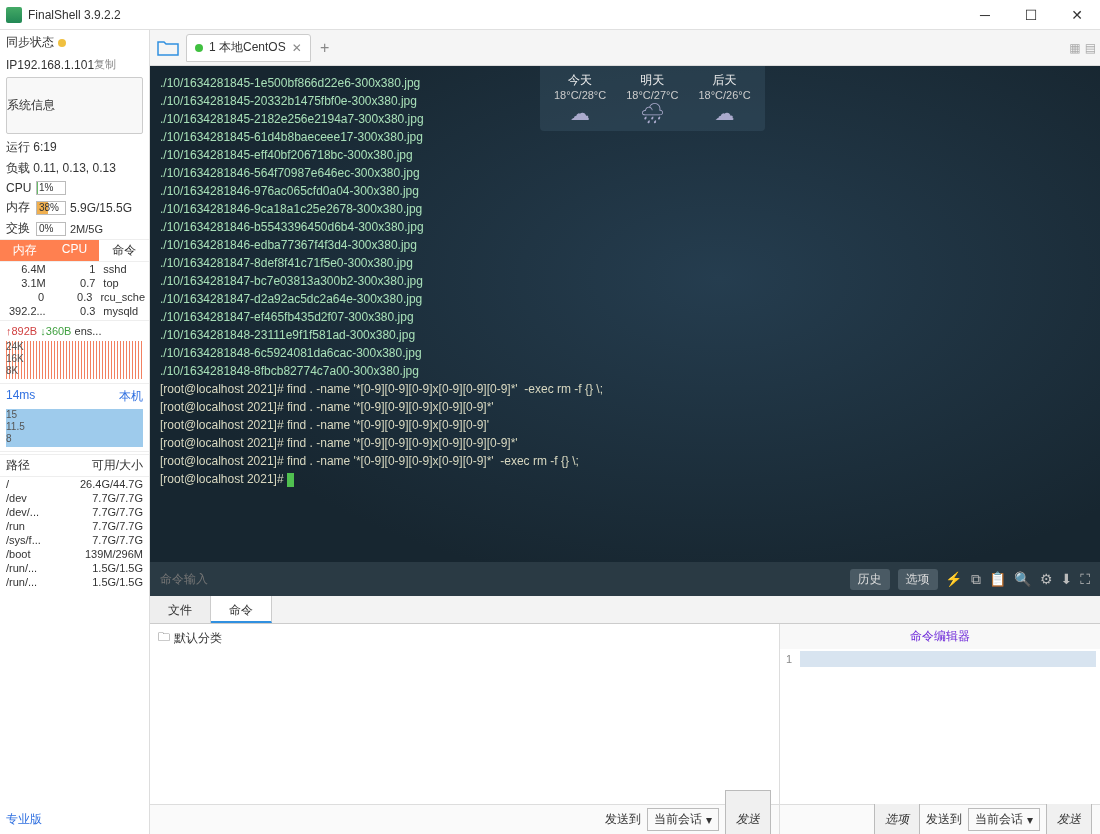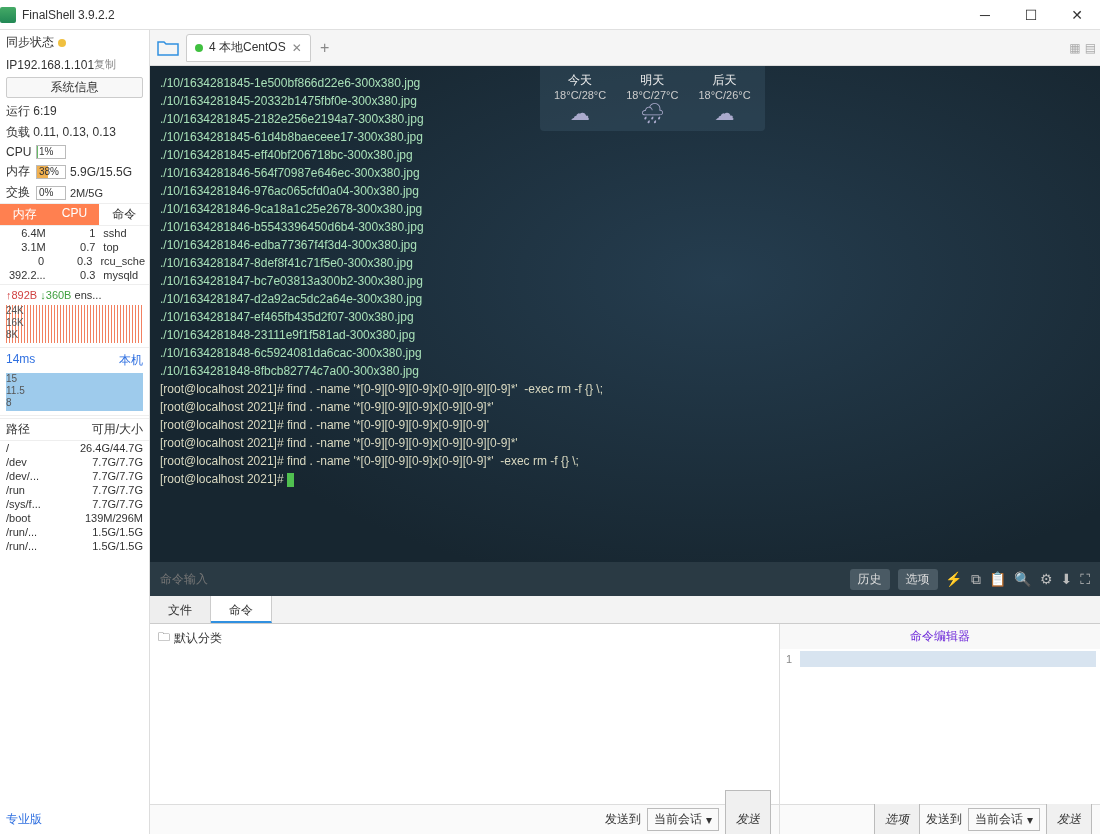--- a/index.html
+++ b/index.html
@@ -1,29 +1,29 @@
 <!DOCTYPE html>
 <html><head>
 <meta charset="utf-8">
 <style>
 * { box-sizing: border-box; margin: 0; padding: 0; font-family: "Microsoft YaHei", Arial, sans-serif; }
 body { width: 1100px; height: 834px; background: #f0f0f0; overflow: hidden; font-size: 12px; color: #333; }
 .titlebar { height: 30px; background: #fff; display: flex; align-items: center; justify-content: space-between; border-bottom: 1px solid #e0e0e0; }
-.titlebar-left { display: flex; align-items: center; gap: 6px; }
+.titlebar-left { display: flex; align-items: center; padding-left: 6px; gap: 6px; }
 .titlebar-icon { width: 16px; height: 16px; background: linear-gradient(#4a6, #285); border-radius: 2px; }
 .titlebar-controls { display: flex; }
 .titlebar-btn { width: 46px; height: 30px; display: flex; align-items: center; justify-content: center; font-size: 14px; color: #333; }
 .main { display: flex; height: 804px; background: #fff; }
 .sidebar { width: 150px; background: #fff; border-right: 1px solid #ddd; display: flex; flex-direction: column; font-size: 12px; }
 .sync-row { display: flex; align-items: center; padding: 4px 6px; gap: 4px; }
 .dot { width: 8px; height: 8px; border-radius: 50%; }
 .dot.yellow { background: #f0c040; }
 .ip-row { padding: 2px 6px; display: flex; align-items: center; gap: 0; }
 .ip-row .copy { color: #888; font-size: 11px; }
-.sysinfo-btn { margin: 3px 6px; border: 1px solid #ccc; background: #f8f8f8; text-align: center; padding: 1px 0; border-radius: 2px; }
+.sysinfo-btn { margin: 3px 6px; border: 1px solid #ccc; background: #f8f8f8; text-align: left; padding: 19px 0; border-radius: 2px; }
 .stat-line { padding: 2px 6px; }
 .meter-row { display: flex; align-items: center; padding: 2px 6px; gap: 4px; }
 .meter-row .lbl { width: 26px; }
 .meter { flex: 0 0 30px; height: 14px; border: 1px solid #bbb; position: relative; background: #fff; font-size: 10px; }
 .meter .fill { position: absolute; left: 0; top: 0; bottom: 0; }
 .meter .txt { position: absolute; left: 2px; top: 0; font-size: 10px; line-height: 12px; }
 .proc-head { display: flex; background: #fff; border-top:1px solid #eee; border-bottom:1px solid #eee; }
 .proc-head div { flex: 1; padding: 2px 4px; text-align: center; }
 .proc-head .mem { background: #ff8050; color: #fff; }
 .proc-head .cpu { background: #ff8050; color: #fff; }
@@ -224,21 +224,21 @@
 
   <div class="content">
     <div class="tabbar">
       <div class="folder-icon">
         <svg width="22" height="18" viewBox="0 0 22 18">
             <path d="M1 3 L7 3 L9 5 L21 5 L21 16 L1 16 Z" fill="none" stroke="#3090e0" stroke-width="1.5"></path>
           </svg>
       </div>
       <div class="tab">
         <span class="dot"></span>
-        <span>4 本地CentOS</span>
+        <span>1 本地CentOS</span>
         <span class="x">✕</span>
       </div>
       <div class="add-tab">+</div>
       <div class="view-icons">
         <span>▦</span>
         <span>▤</span>
       </div>
     </div>
 
     <div class="terminal-wrap">

